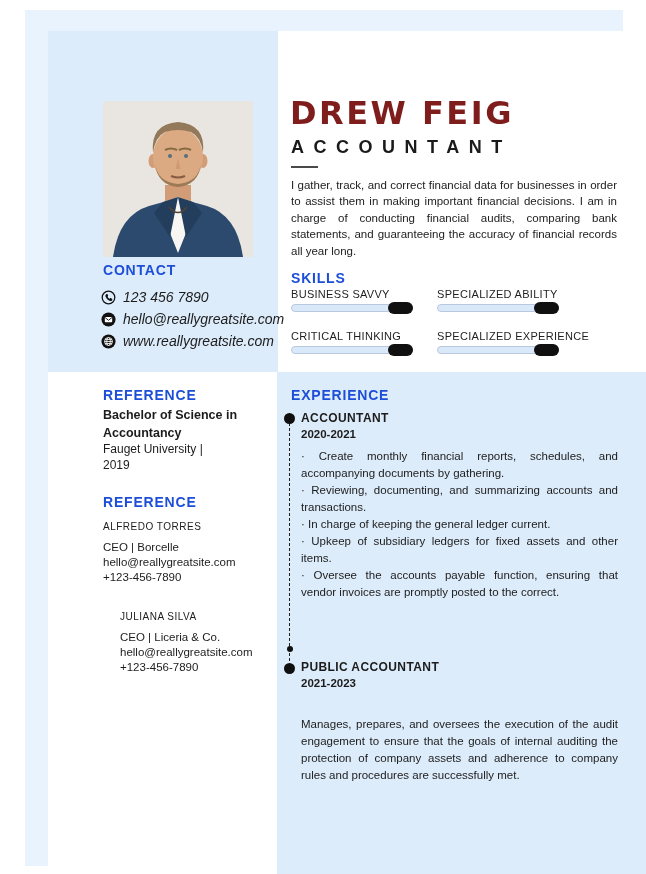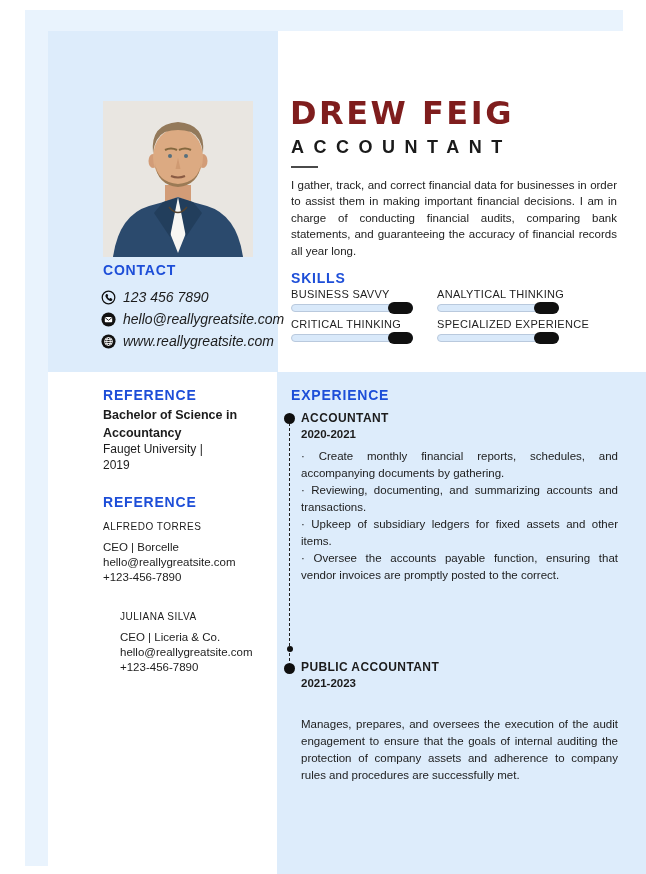--- a/index.html
+++ b/index.html
@@ -29,21 +29,21 @@
   .divider{left:291px;top:166px;width:27px;height:2px;background:#4a4a4a;}
   .summary{left:291px;top:177px;width:326px;font-size:11.5px;line-height:16.4px;
            text-align:justify;color:#222;}
   
   .contact-h{left:103px;top:262px;}
   .contact-list{left:101px;top:289px;display:flex;flex-direction:column;gap:6px;}
   .c-row{display:flex;align-items:flex-end;gap:7px;font-size:14px;font-style:italic;}
   .c-row svg{width:15px;height:15px;flex:0 0 15px;}
   
   .skills-h{left:291px;top:270px;}
-  .skills-grid{left:291px;top:288px;display:grid;grid-template-columns:146px 180px;row-gap:6px;}
+  .skills-grid{left:291px;top:288px;display:grid;grid-template-columns:146px 180px;row-gap:18px;}
   .skill-label{font-size:11px;letter-spacing:0.3px;color:#1f1f1f;}
   .skill-bar{position:relative;margin-top:4px;width:122px;height:8px;border-radius:5px;
              background:var(--bar_track);border:1px solid #b9c9dd;}
   .skill-knob{position:absolute;top:-3px;width:25px;height:12px;border-radius:7px;
               background:var(--knob);left:calc(100% - 24px);}
   
   .edu-h{left:103px;top:387px;}
   .edu-degree{left:103px;top:406px;width:172px;font-size:12.5px;font-weight:bold;line-height:18px;}
   .edu-school{left:103px;top:441px;width:172px;font-size:12px;line-height:16px;}
   
@@ -132,21 +132,21 @@
 
 <h3 class="abs sec-heading skills-h">SKILLS</h3>
 <div class="abs skills-grid">
   <div class="skill">
     <div class="skill-label">BUSINESS SAVVY</div>
     <div class="skill-bar">
         <div class="skill-knob" style="left: calc(100% - 24px);"></div>
       </div>
   </div>
   <div class="skill">
-    <div class="skill-label">ANALYTICAL THINKING</div>
+    <div class="skill-label">SPECIALIZED ABILITY</div>
     <div class="skill-bar">
         <div class="skill-knob" style="left: calc(100% - 24px);"></div>
       </div>
   </div>
   <div class="skill">
     <div class="skill-label">CRITICAL THINKING</div>
     <div class="skill-bar">
         <div class="skill-knob" style="left: calc(100% - 24px);"></div>
       </div>
   </div>
@@ -188,20 +188,21 @@
 <div class="abs tl-dot1"></div>
 <div class="abs tl-dot-small"></div>
 <div class="abs tl-dot2"></div>
 
 <div class="abs job1">
   <div class="job-title">ACCOUNTANT</div>
   <div class="job-period">2020-2021</div>
   <div class="job-bullets">
     <p>Create monthly financial reports, schedules, and accompanying documents by gathering.</p>
     <p>Reviewing, documenting, and summarizing accounts and transactions.</p>
+    <p>In charge of keeping the general ledger current.</p>
     <p>Upkeep of subsidiary ledgers for fixed assets and other items.</p>
     <p>Oversee the accounts payable function, ensuring that vendor invoices are promptly posted to the correct.</p>
   </div>
 </div>
 
 <div class="abs job2">
   <div class="job-title">PUBLIC ACCOUNTANT</div>
   <div class="job-period">2021-2023</div>
   <p class="job-desc">Manages, prepares, and oversees the execution of the audit engagement to ensure that the goals of internal auditing the protection of company assets and adherence to company rules and procedures are successfully met.</p>
 </div>

